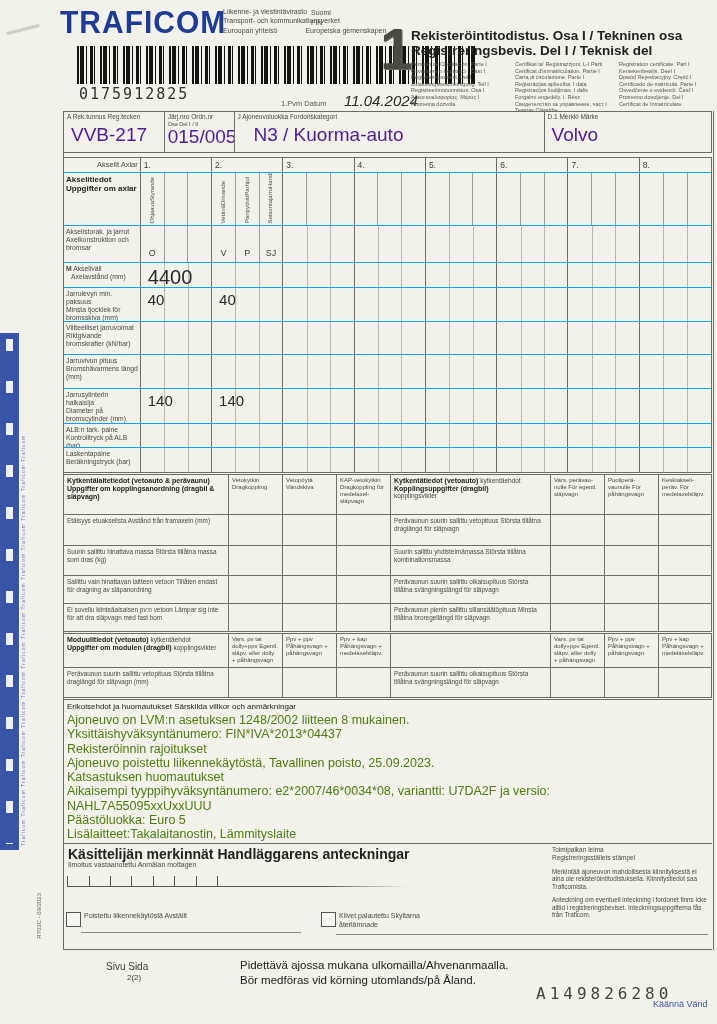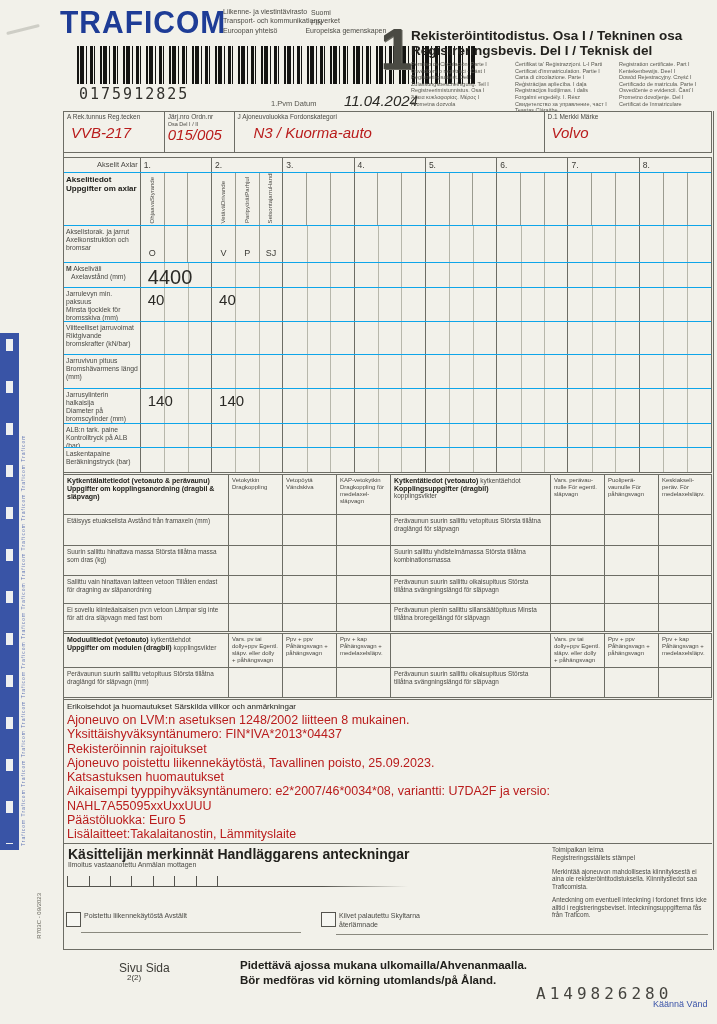--- a/index.html
+++ b/index.html
@@ -9,36 +9,36 @@
   
   .brand{left:60px;top:6px;font-size:30px;font-weight:bold;color:#1e3c96;letter-spacing:1px;transform:scaleY(1.04);}
   .agency{left:223px;top:7px;font-size:7px;line-height:9px;color:#4b4a44;}
   .country{left:311px;top:8px;font-size:7px;line-height:10px;color:#4b4a44;}
   .euline{left:223px;top:27px;font-size:7px;color:#4b4a44;}
   .euline span{margin-right:26px;}
   .barcode{left:77px;top:46px;width:398px;height:38px;
     background:
       repeating-linear-gradient(90deg,#141412 0 2px,transparent 2px 3px,#141412 3px 7px,transparent 7px 9px,#141412 9px 10px,transparent 10px 13px,#141412 13px 16px,transparent 16px 17px,#141412 17px 18px,transparent 18px 23px);}
   .barcode-num{left:79px;top:85px;font-family:"DejaVu Sans Mono",monospace;font-size:15px;letter-spacing:2px;color:#33322e;}
-  .date-label{left:271px;top:99px;font-size:7.5px;color:#57564f;}
+  .date-label{left:281px;top:99px;font-size:7.5px;color:#57564f;}
   .date-value{left:344px;top:92px;font-size:15px;color:#2c2b27;font-style:italic;}
   .big-one{left:380px;top:24px;font-size:58px;line-height:50px;font-weight:800;color:#4a4a43;
     text-shadow:1px 1px 0 #6a6a62;}
   .title1{left:411px;top:28px;font-size:13.5px;line-height:15px;font-weight:bold;color:#23221e;}
   .trans{left:411px;top:61px;display:flex;gap:9px;font-size:5.5px;line-height:6.6px;color:#595850;}
   .trans .tcol{width:95px;}
   .smudge{left:6px;top:28px;width:34px;height:3px;background:#8d8d85;opacity:.35;transform:rotate(-14deg);border-radius:2px;}
   
   .frame{left:63px;top:111px;width:649px;height:839px;border-left:1px solid #6d6d65;border-right:1px solid #6d6d65;pointer-events:none;}
   
   .idrow{left:63px;top:111px;width:649px;height:42px;display:flex;border:1px solid #6d6d65;box-sizing:border-box;background:transparent;}
   .idrow .c{box-sizing:border-box;border-right:1px solid #6d6d65;padding:1px 3px;overflow:hidden;}
   .idrow .c:last-child{border-right:none;}
   .flabel{font-size:6.5px;line-height:7.5px;color:#4a4944;}
-  .fvalue{font-size:15px;color:#b91c1c;margin-top:3px;padding-left:4px;font-style:italic;}
+  .fvalue{font-size:19px;color:#4c1d95;margin-top:3px;padding-left:4px;}
   
   .axtable{left:63px;top:157px;width:649px;border:1px solid #6d6d65;box-sizing:border-box;}
   .arow{display:flex;box-sizing:border-box;border-bottom:1px solid #0ea5e9;}
   .arow:last-child{border-bottom:none;}
   .lblc{width:77px;box-sizing:border-box;border-right:1px solid #6d6d65;padding:2px 2px;font-size:6.8px;line-height:8px;color:#4a4944;overflow:hidden;}
   .ac{width:71.5px;box-sizing:border-box;border-right:1px solid #6d6d65;position:relative;overflow:hidden;}
   .ac:last-child{border-right:none;}
   .ac.sub3{display:flex;}
   .ac .s{flex:1;border-right:1px solid #9b9b90;display:flex;align-items:flex-end;justify-content:center;overflow:hidden;box-sizing:border-box;}
   .ac .s:last-child{border-right:none;}
@@ -57,39 +57,39 @@
   .cc{box-sizing:border-box;border-right:1px solid #6d6d65;padding:2px 3px;overflow:hidden;font-size:6.4px;line-height:7.6px;color:#4a4944;}
   .cc:last-child{border-right:none;}
   .w-llabel{width:165px;}
   .w-col{width:54px;}
   .w-rlabel{width:160px;}
   .bold{font-weight:bold;color:#23221e;}
   .chead{font-size:6px;line-height:7px;color:#4a4944;}
   
   .special{left:63px;top:699px;width:649px;height:144px;box-sizing:border-box;border-top:1px solid #6d6d65;padding:2px 4px;}
   .sp-title{font-size:8px;font-weight:normal;color:#23221e;}
-  .sp-lines{margin-top:2px;font-size:12.5px;line-height:14.3px;color:#b91c1c;}
+  .sp-lines{margin-top:2px;font-size:12.5px;line-height:14.3px;color:#4d7c0f;}
   
   .handler{left:63px;top:843px;width:649px;height:107px;box-sizing:border-box;border-top:1px solid #6d6d65;border-bottom:1px solid #6d6d65;}
   .h-title{position:absolute;left:5px;top:2px;font-size:14px;font-weight:bold;color:#23221e;}
   .h-received{position:absolute;left:5px;top:17px;font-size:7px;color:#4a4944;}
   .ticks{position:absolute;left:4px;top:32px;width:151px;height:10px;border-bottom:1px solid #55544e;
     background:repeating-linear-gradient(90deg,#55544e 0 1px,transparent 1px 21.5px);}
   .tickline2{position:absolute;left:155px;top:42px;width:190px;height:1px;
     background:linear-gradient(90deg,#55544e 0 55%,rgba(85,84,78,0) 100%);}
   .stamp{position:absolute;left:489px;top:2px;font-size:6.5px;line-height:8px;color:#4a4944;}
   .notes{position:absolute;left:489px;top:24px;width:156px;font-size:6.3px;line-height:7.4px;color:#4a4944;}
   .notes .n2{margin-top:6px;}
   .cb{position:absolute;width:13px;height:13px;border:1px solid #55544e;background:rgba(255,255,255,.35);}
   .cb-label{position:absolute;font-size:7px;line-height:8.5px;color:#4a4944;}
   .uline{position:absolute;height:1px;background:#8a897f;}
   
-  .pg-label{left:119px;top:961px;font-size:12px;color:#3c3b36;}
+  .pg-label{left:106px;top:961px;font-size:10px;color:#3c3b36;}
   .pg-value{left:127px;top:973px;font-size:8px;color:#3c3b36;}
-  .keep{left:240px;top:958px;font-size:11.5px;line-height:15px;font-weight:bold;color:#21201c;}
+  .keep{left:240px;top:958px;font-size:11.5px;line-height:15px;font-weight:normal;color:#21201c;}
   .serial{left:536px;top:984px;font-family:"DejaVu Sans Mono",monospace;font-size:16px;letter-spacing:4px;color:#45443f;}
   .turn{left:653px;top:999px;font-size:9px;color:#3c55a9;}
   .formcode{left:36px;top:893px;writing-mode:vertical-rl;transform:rotate(180deg);font-size:6px;color:#6a695f;}
   
   .strip{left:0;top:333px;width:19px;height:517px;background:#3954a6;}
   .strip .dashes{position:absolute;left:6px;top:6px;width:7px;height:505px;
     background:repeating-linear-gradient(180deg,rgba(248,248,244,.95) 0 12px,transparent 12px 42px);}
   .striptext{left:20px;top:338px;height:508px;writing-mode:vertical-rl;transform:rotate(180deg);
     font-size:5px;letter-spacing:1px;color:#3954a6;opacity:.75;white-space:nowrap;overflow:hidden;}
 </style>

